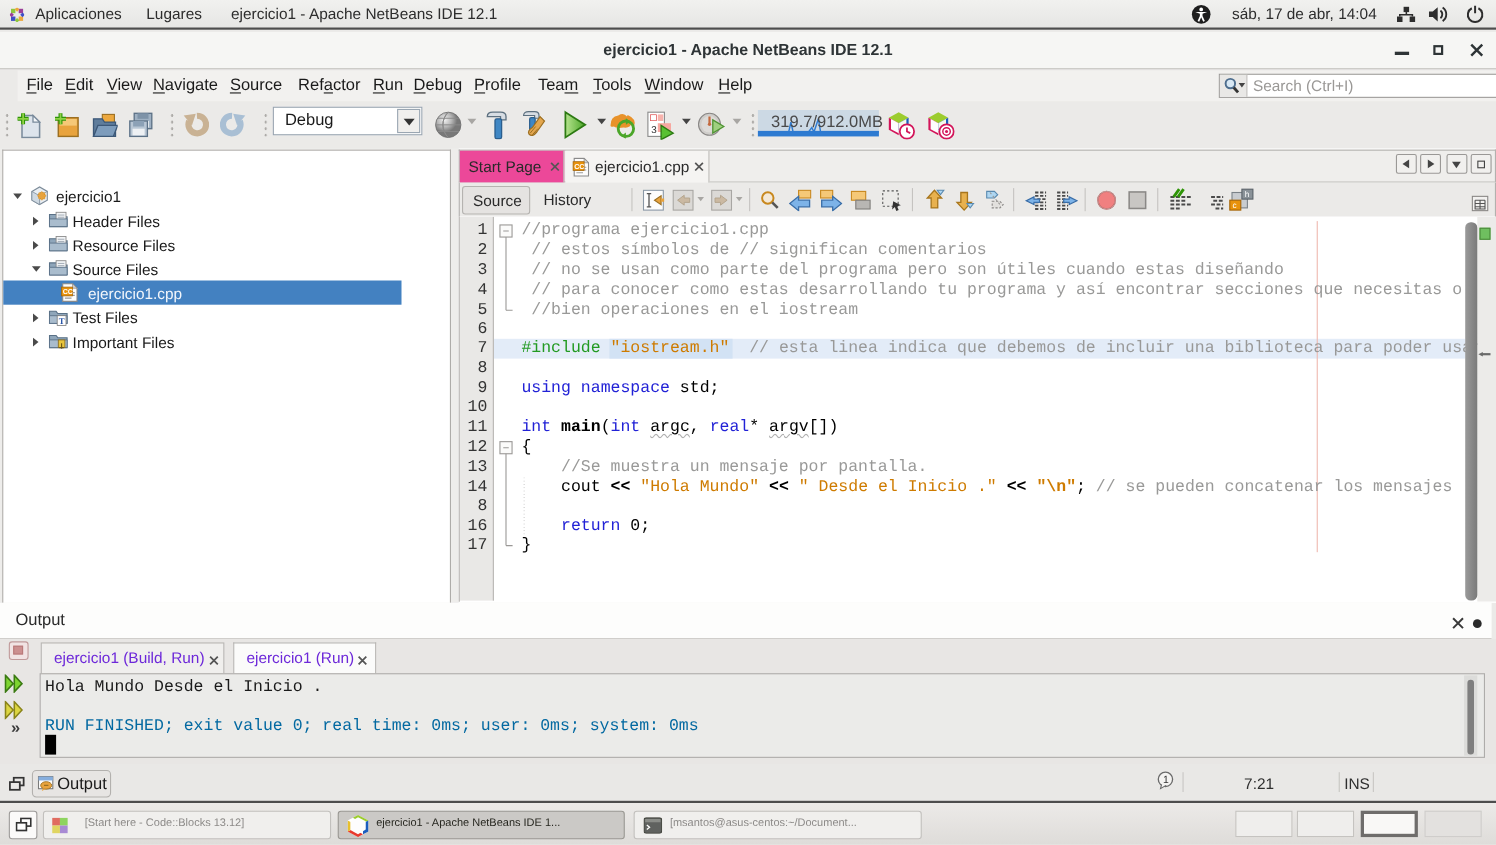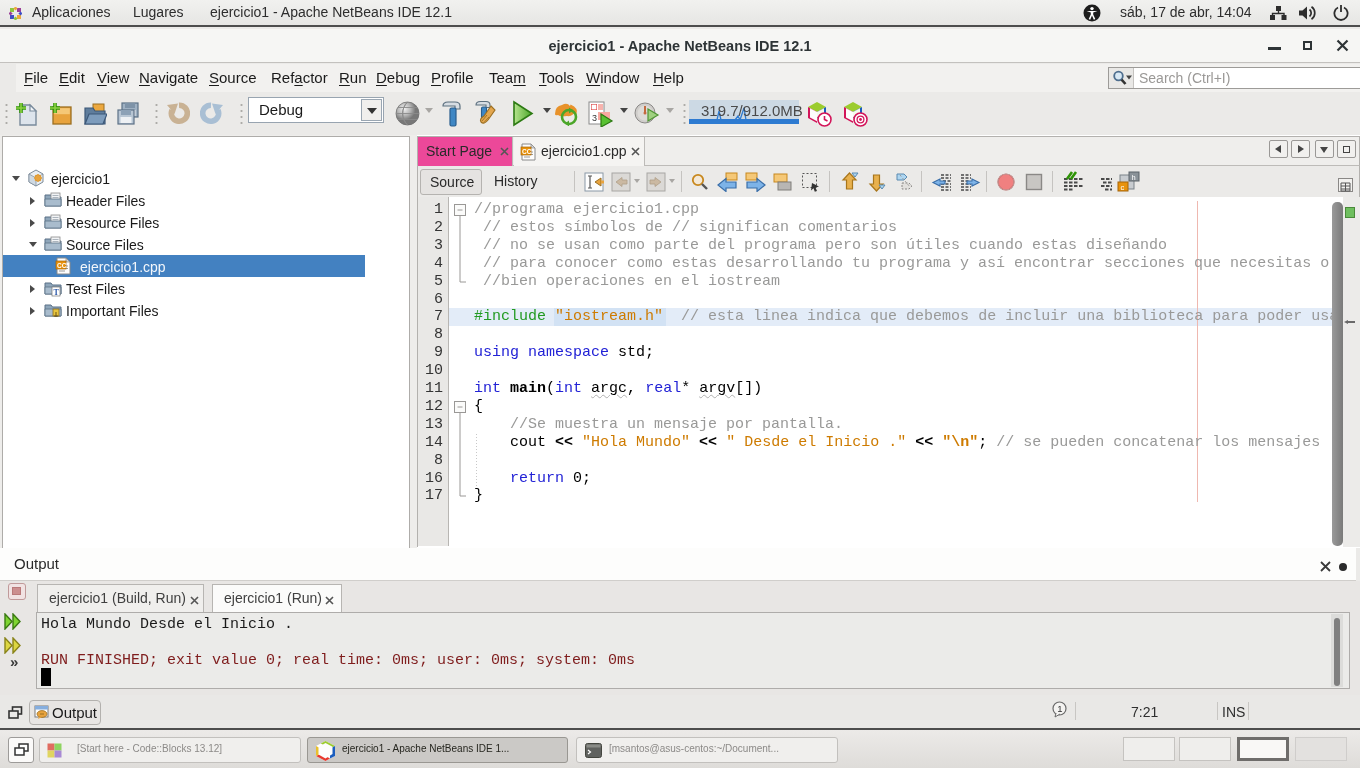--- a/index.html
+++ b/index.html
@@ -43,21 +43,21 @@
 .navbtn{position:absolute;top:3px;width:19px;height:18px;background:#f1f0ee;border:1px solid #9a9896;border-radius:2px}
 .tri-l{position:absolute;left:5px;top:4px;width:0;height:0;border-right:6px solid #444;border-top:4.5px solid transparent;border-bottom:4.5px solid transparent}
 .tri-r{position:absolute;left:6px;top:4px;width:0;height:0;border-left:6px solid #444;border-top:4.5px solid transparent;border-bottom:4.5px solid transparent}
 .tri-d{position:absolute;left:4px;top:6px;width:0;height:0;border-top:6px solid #444;border-left:4.5px solid transparent;border-right:4.5px solid transparent}
 .esep{position:absolute;top:5px;width:1px;height:21px;background:#c5c3c0}
 .ddarr{position:absolute;top:13px;width:0;height:0;border-top:4.5px solid #a8a6a3;border-left:3.5px solid transparent;border-right:3.5px solid transparent}
 
 #output{left:0;top:548px;width:1360px;height:147px}
 #outhead{position:absolute;left:0;top:0;width:1356px;height:33px;background:#fdfdfc;border-bottom:1px solid #d0cecb}
 #outbody{position:absolute;left:0;top:33px;width:1360px;height:114px;background:#e8e6e4}
-.outtab{position:absolute;top:3px;height:31px;background:#f0efed;border:1px solid #b7b5b2;font-size:14px;color:#404040}
+.outtab{position:absolute;top:3px;height:31px;background:#f0efed;border:1px solid #b7b5b2;font-size:14px;color:#6d28d9}
 #outtext{position:absolute;left:36px;top:31px;width:1314px;height:77px;background:#ebebe9;border:1px solid #aeacaa}
 .oline{position:absolute;left:4px;white-space:pre;font-family:"Liberation Mono",monospace;font-size:15px}
 
 #statusbar{left:0;top:695px;width:1360px;height:35px;background:#e9e8e6;border-bottom:2px solid #4d4d4d;font-size:14px;color:#2f2f2f}
 
 #taskbar{left:0;top:730px;width:1360px;height:38px;background:linear-gradient(#eceae8,#dedcd9)}
 .tbtn{position:absolute;top:7px;height:26px;border:1px solid #c2c0bd;border-radius:3px;background:#f0efed;font-size:10px;color:#8c8a88;overflow:hidden}
 .tbtn span{white-space:nowrap}
 </style></head>
 <body>
@@ -555,21 +555,21 @@
         <path d="M2 1 L9 8.5 L2 16 Z" fill="#7ed431" stroke="#3a7a12" stroke-width="1.4"></path>
         <path d="M10 1 L17 8.5 L10 16 Z" fill="#7ed431" stroke="#3a7a12" stroke-width="1.4"></path>
       </svg>
       <svg style="position:absolute;left:3px;top:56px" width="20" height="17" viewBox="0 0 20 17">
         <path d="M2 1 L9 8.5 L2 16 Z" fill="#ddd642" stroke="#8a841a" stroke-width="1.4"></path>
         <path d="M10 1 L17 8.5 L10 16 Z" fill="#ddd642" stroke="#8a841a" stroke-width="1.4"></path>
       </svg>
       <span style="position:absolute;left:10px;top:72px;font-size:15px;color:#3a3a3a;font-weight:bold">»</span>
       <div id="outtext">
         <div class="oline" style="top:3px;color:#1a1a1a">Hola Mundo Desde el Inicio .</div>
-        <div class="oline" style="top:39px;color:#7f1d1d">RUN FINISHED; exit value 0; real time: 0ms; user: 0ms; system: 0ms</div>
+        <div class="oline" style="top:39px;color:#0369a1">RUN FINISHED; exit value 0; real time: 0ms; user: 0ms; system: 0ms</div>
         <div style="position:absolute;left:4px;top:55px;width:10px;height:18px;background:#000"></div>
         <div style="position:absolute;left:1294px;top:1px;width:12px;height:73px;background:#dcdcda"></div>
         <div style="position:absolute;left:1297px;top:5px;width:6px;height:68px;background:#7f7f7f;border-radius:3px"></div>
       </div>
     </div>
   </div>
   <div class="abs" id="statusbar">
     <svg style="position:absolute;left:8px;top:11px" width="15" height="13" viewBox="0 0 15 13">
       <rect x="4.5" y="1" width="9" height="7" fill="none" stroke="#333" stroke-width="1.6"></rect>
       <rect x="1" y="5" width="9" height="7" fill="#e9e8e6" stroke="#333" stroke-width="1.6"></rect>

